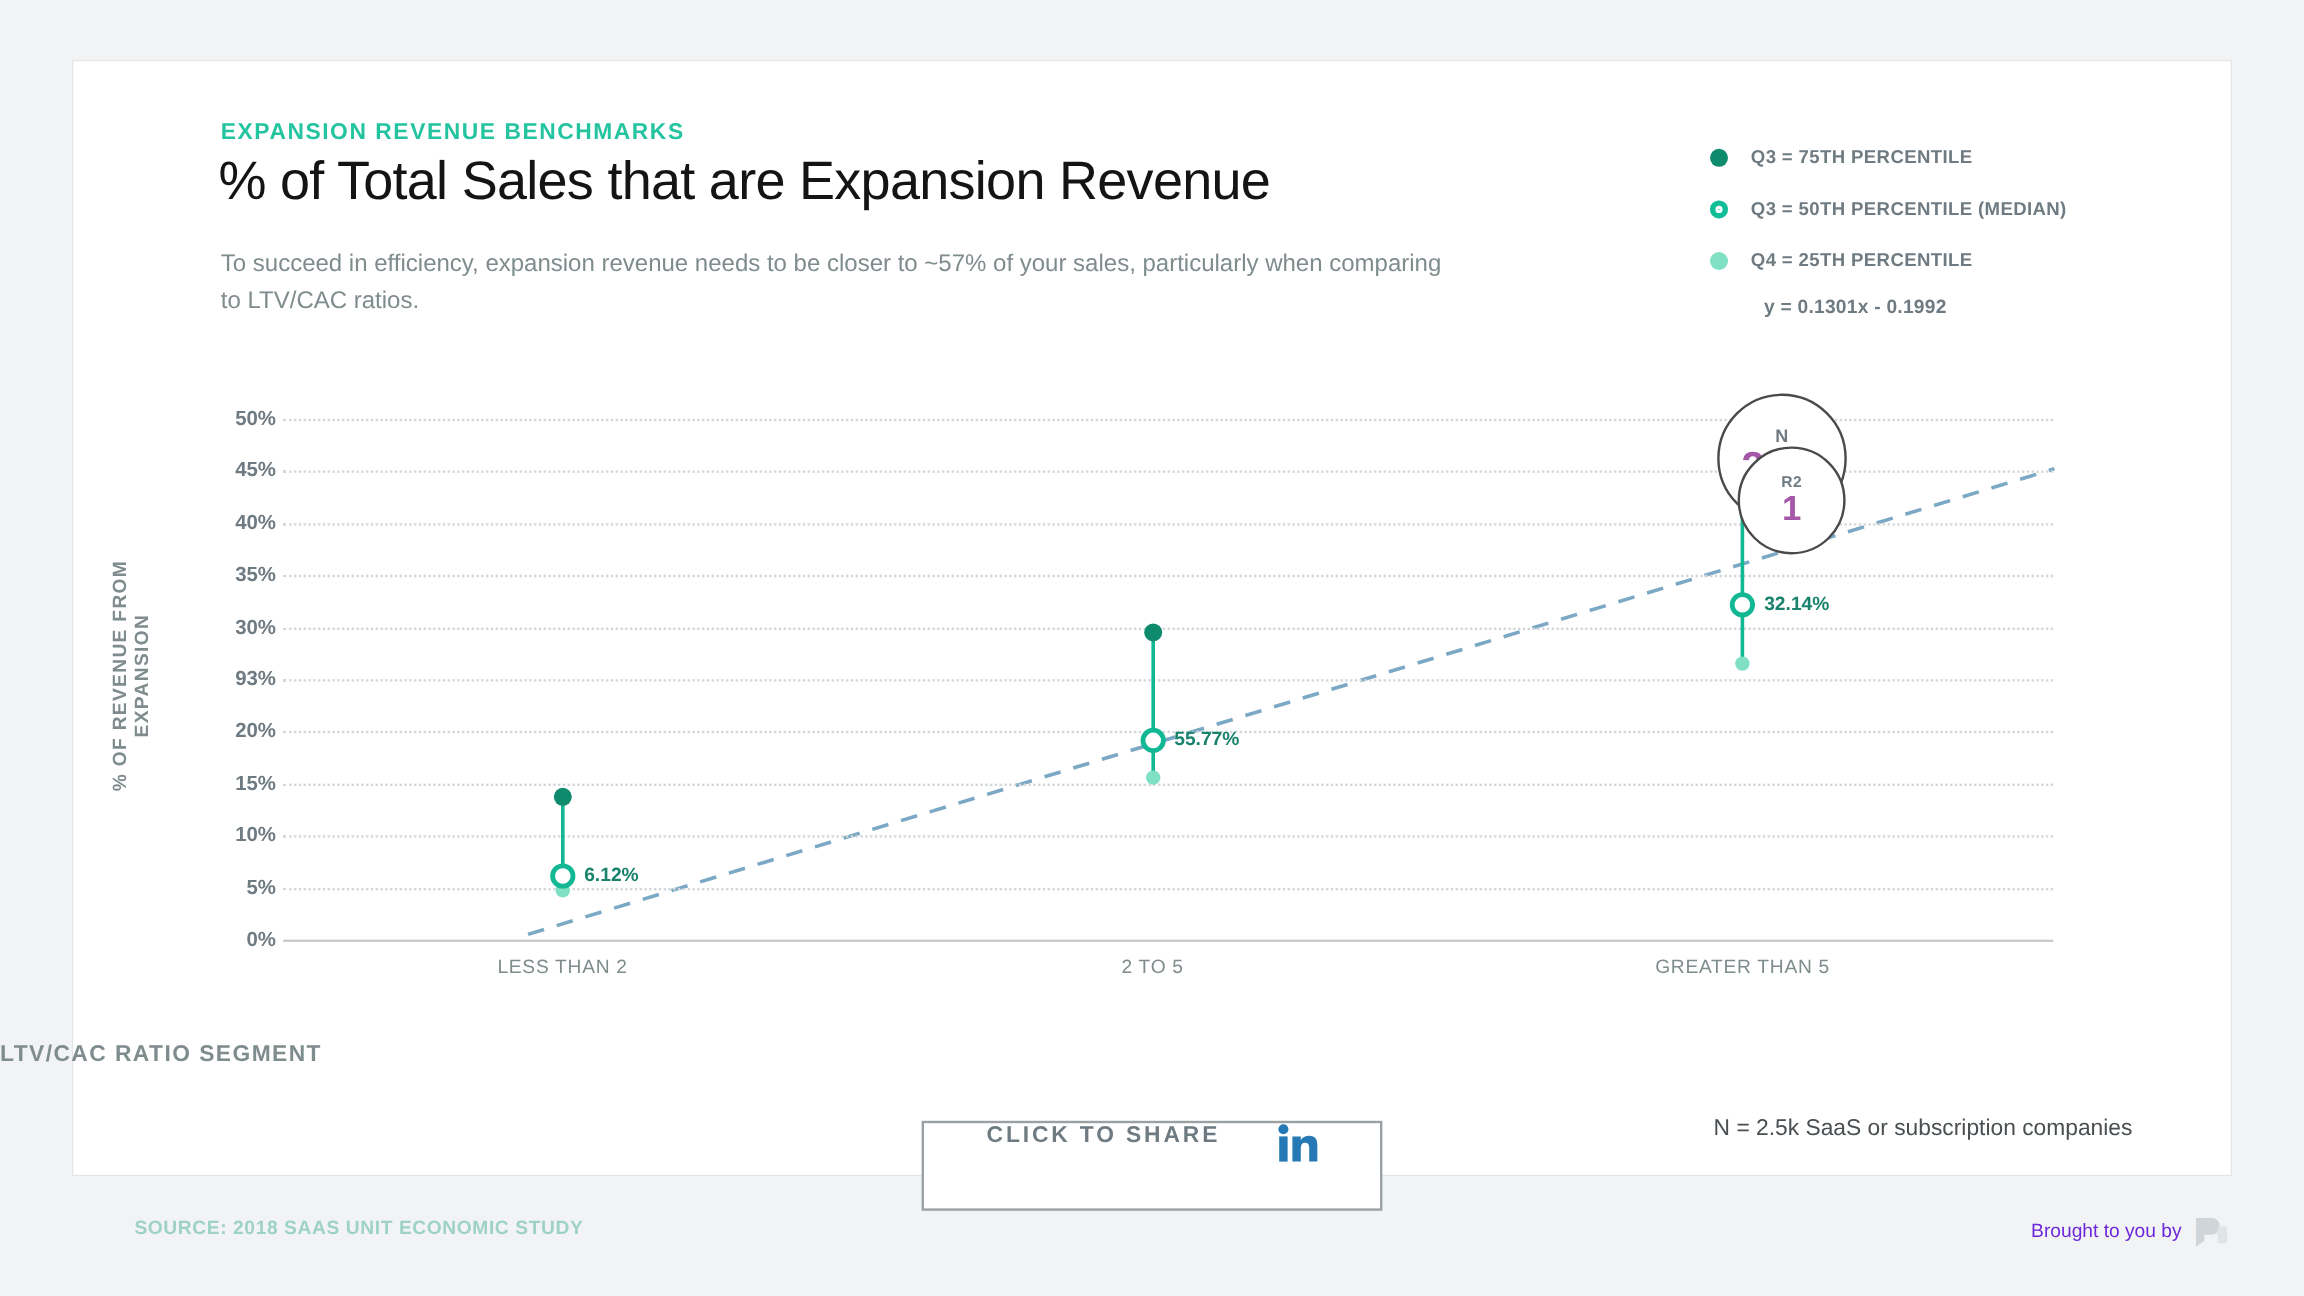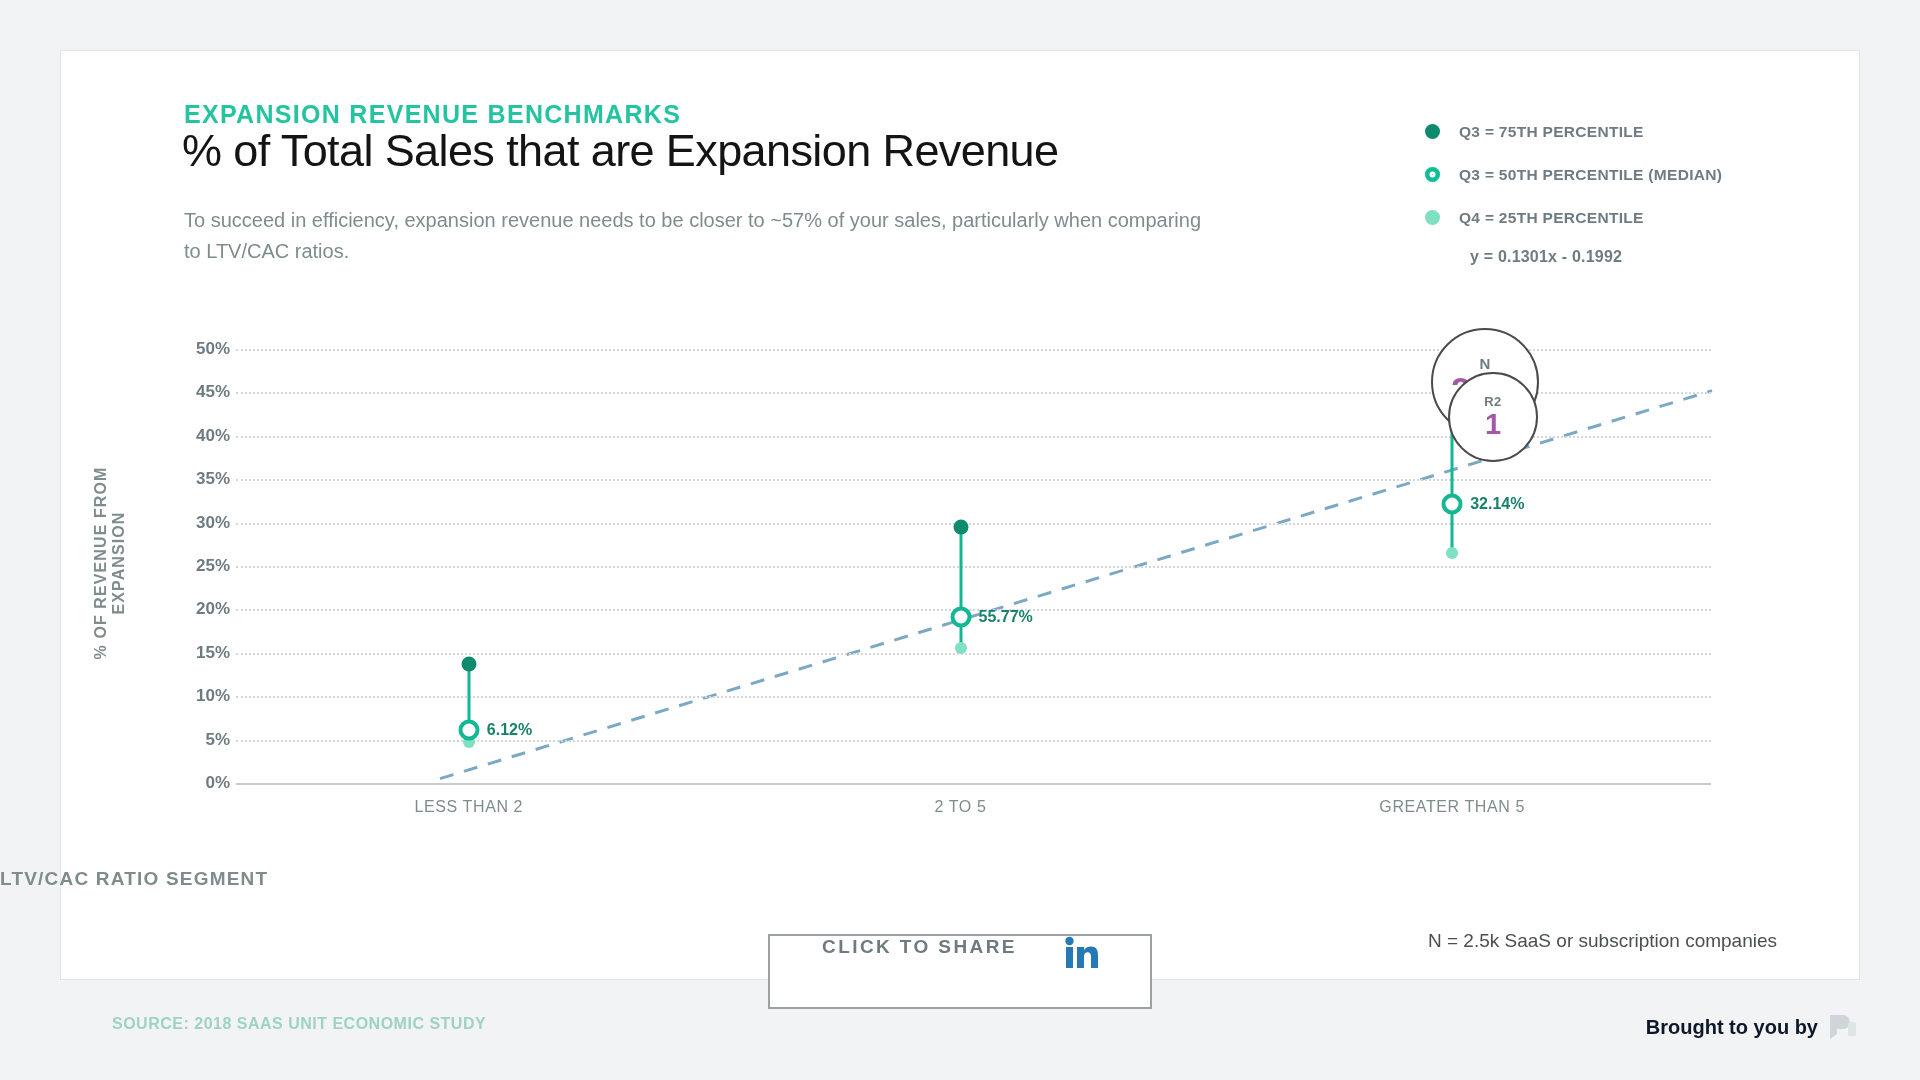--- a/index.html
+++ b/index.html
@@ -27,21 +27,21 @@
     background: #ffffff;
     border: 1px solid #e2e4e6;
     box-sizing: border-box;
   }
 
   
   .eyebrow {
     position: absolute;
     left: 184px;
     top: 100px;
-    font-size: 25px;
+    font-size: 19px;
     font-weight: bold;
     letter-spacing: 1.3px;
     color: #25c4a0;
     font-family: "Liberation Sans", sans-serif;
   }
   .headline {
     position: absolute;
     left: 182px;
     top: 125px;
     font-size: 45px;
@@ -277,24 +277,23 @@
     letter-spacing: 0.5px;
   }
   .brought {
     position: absolute;
     right: 62px;
     top: 1013px;
     display: flex;
     align-items: center;
   }
   .brought-text {
-    font-size: 20px;
-    color: #0f172a;
+    font-size: 16px;
+    color: #6d28d9;
     margin-right: 10px;
-    font-weight: bold;
   }
 </style>
 </head>
 <body>
 
 <div class="page">
   <div class="card"></div>
 
   <div class="eyebrow">EXPANSION REVENUE BENCHMARKS</div>
   <div class="headline">% of Total Sales that are Expansion Revenue</div>
@@ -325,21 +324,21 @@
       <div class="ytick" style="top: 783px;">0%</div>
       <div class="gridline" style="top: 739.6px;"></div>
       <div class="ytick" style="top: 739.6px;">5%</div>
       <div class="gridline" style="top: 696.2px;"></div>
       <div class="ytick" style="top: 696.2px;">10%</div>
       <div class="gridline" style="top: 652.8px;"></div>
       <div class="ytick" style="top: 652.8px;">15%</div>
       <div class="gridline" style="top: 609.4px;"></div>
       <div class="ytick" style="top: 609.4px;">20%</div>
       <div class="gridline" style="top: 566px;"></div>
-      <div class="ytick" style="top: 566px;">25%</div>
+      <div class="ytick" style="top: 566px;">93%</div>
       <div class="gridline" style="top: 522.6px;"></div>
       <div class="ytick" style="top: 522.6px;">30%</div>
       <div class="gridline" style="top: 479.2px;"></div>
       <div class="ytick" style="top: 479.2px;">35%</div>
       <div class="gridline" style="top: 435.8px;"></div>
       <div class="ytick" style="top: 435.8px;">40%</div>
       <div class="gridline" style="top: 392.4px;"></div>
       <div class="ytick" style="top: 392.4px;">45%</div>
       <div class="gridline" style="top: 349px;"></div>
       <div class="ytick" style="top: 349px;">50%</div>

